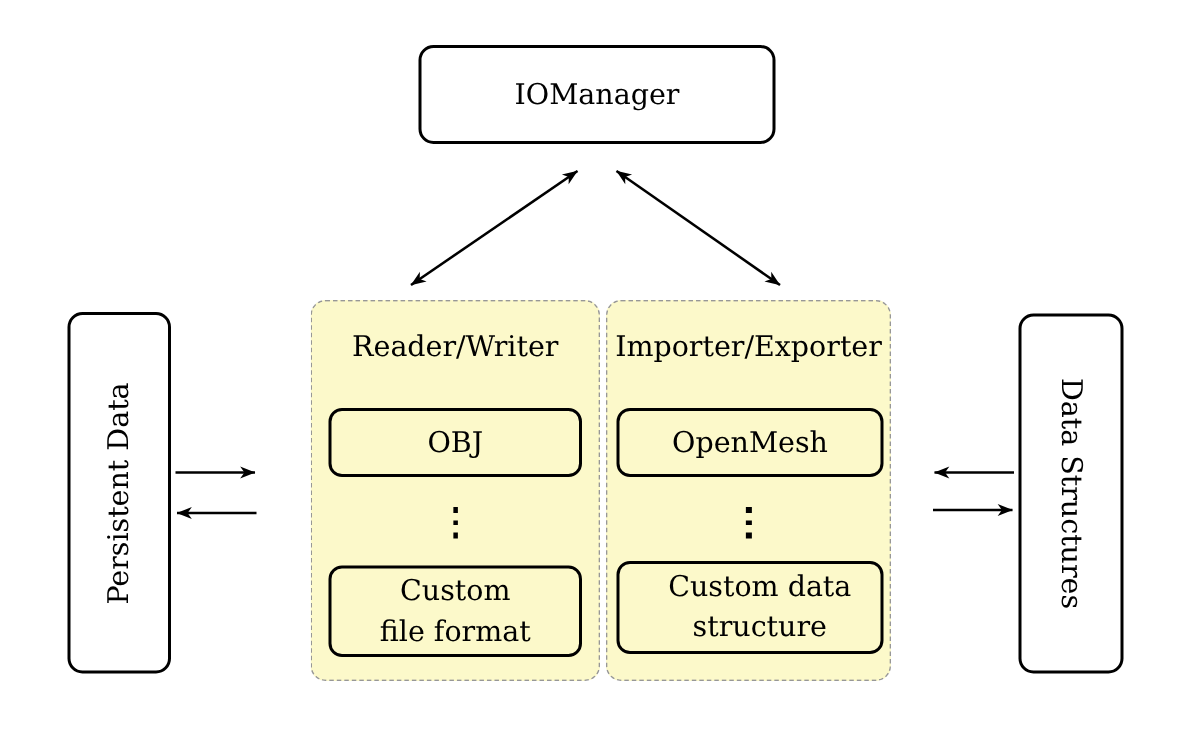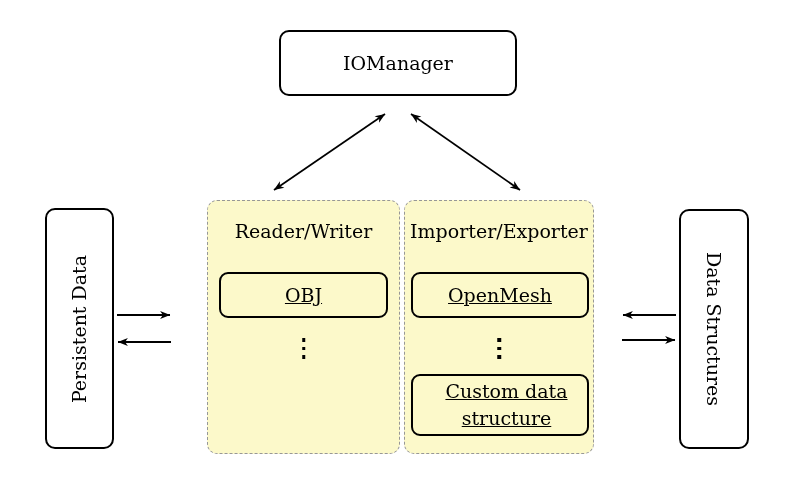--- a/index.html
+++ b/index.html
@@ -51,21 +51,20 @@
     position: absolute;
     border: 2.2px solid #000;
     border-radius: 9px;
     background: transparent;
     box-sizing: border-box;
     display: flex; align-items: center; justify-content: center;
     text-align: center;
     font-size: 19px;
     line-height: 1.4;
     white-space: pre-line;
-    text-decoration: underline;
   }
   #group-left .inner-top     { left: 11px; top: 71px;  width: 169px; height: 46px; }
   #group-left .inner-bottom  { left: 11px; top: 176px; width: 169px; height: 61px; }
   #group-right .inner-top    { left: 6px;  top: 71px;  width: 178px; height: 46px; }
   #group-right .inner-bottom { left: 6px;  top: 173px; width: 178px; height: 62px; padding-left: 13px; }
   .vdots {
     position: absolute; left: 50%; top: 137px;
     transform: translateX(-50%);
     display: flex; flex-direction: column; gap: 5px;
   }
@@ -109,20 +108,24 @@
   <div class="group" id="group-left">
     <div class="group-title">Reader/Writer</div>
     <div class="inner-box inner-top">
       <span>OBJ</span>
     </div>
     <div class="vdots">
       <i></i>
         <i></i>
         <i></i>
     </div>
+    <div class="inner-box inner-bottom">
+      <span>Custom
+file format</span>
+    </div>
   </div>
 
   <div class="group" id="group-right">
     <div class="group-title">Importer/Exporter</div>
     <div class="inner-box inner-top">
       <span>OpenMesh</span>
     </div>
     <div class="vdots">
       <i></i>
         <i></i>

